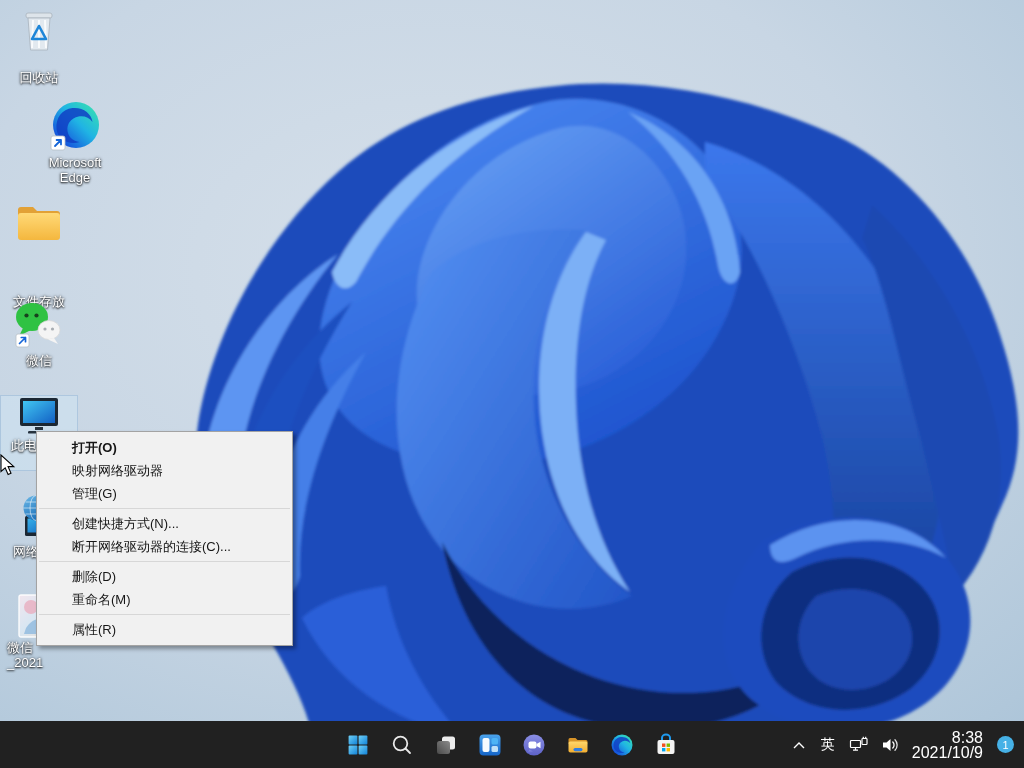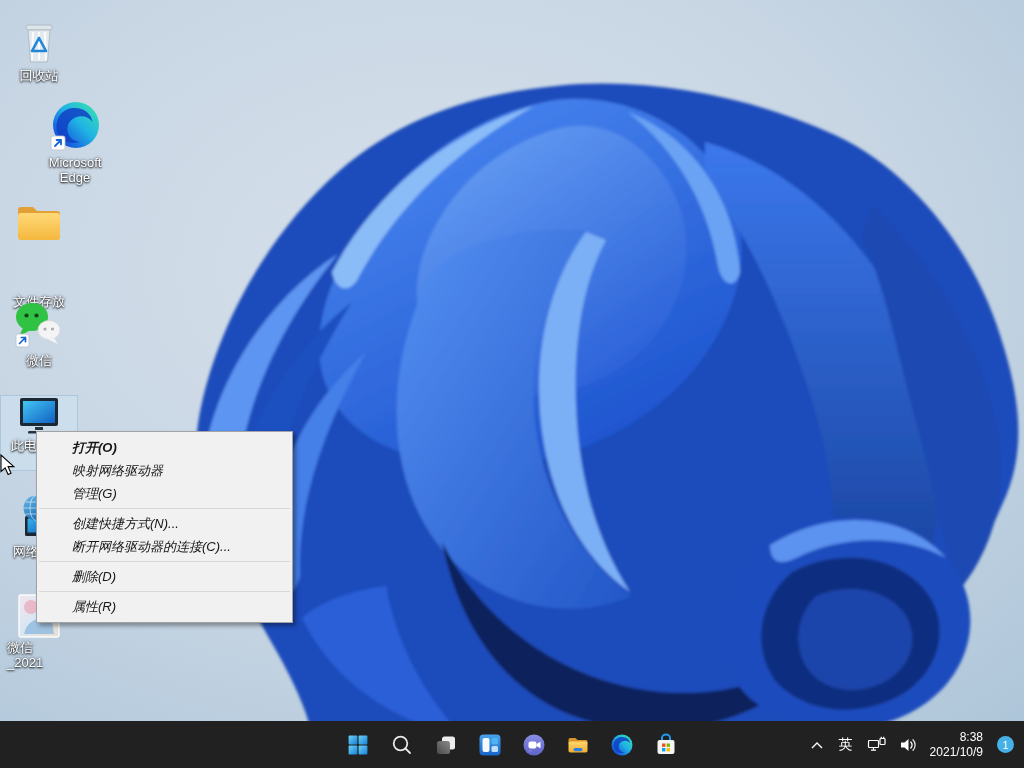--- a/index.html
+++ b/index.html
@@ -12,33 +12,33 @@
   .icon-cell { position:absolute; left:1px; width:76px; display:flex; flex-direction:column; align-items:center; z-index:5; }
   .icon-cell.selected { background:rgba(205,227,243,0.55); outline:1px solid rgba(140,180,215,0.45); }
   .icon-art { flex:0 0 auto; }
   .icon-label { width:76px; margin-top:2px; font-size:13px; line-height:15px; color:#fff; text-align:center;
     text-shadow:0 1px 2px rgba(0,0,0,0.9), 0 0 3px rgba(0,0,0,0.7); }
   .icon-label.align-left { text-align:left; }
   .icon-label.pre { white-space:pre-line; }
 
   
   .context-menu { position:absolute; left:36px; top:431px; width:257px; z-index:50;
-    background:#f1f1f1; border:1px solid #a3a3a3; box-shadow:3px 3px 4px rgba(0,0,0,0.35); padding:4px 0;font-style:italic; }
+    background:#f1f1f1; border:1px solid #a3a3a3; box-shadow:3px 3px 4px rgba(0,0,0,0.35); padding:4px 0; }
   .mi { height:23px; line-height:23px; padding-left:35px; font-size:13px; color:#161616; cursor:default; }
   .mi.bold { font-weight:bold; }
   .sep { height:1px; background:#d7d7d7; margin:3px 2px; }
 
   
   .taskbar { position:absolute; left:0; bottom:0; width:1024px; height:47px; background:#212121; z-index:100; }
   .tb-center { position:absolute; left:50%; top:0; transform:translateX(-50%); height:47px; display:flex; }
   .tb-btn { width:44px; height:47px; display:flex; align-items:center; justify-content:center; border-radius:5px; }
   .tray { position:absolute; right:6px; top:0; height:47px; display:flex; align-items:center; }
   .tray-item { display:flex; align-items:center; justify-content:center; height:40px; padding:0 6px; color:#fff; }
   .ime { font-size:14px; padding:0 8px; }
-  .clock { text-align:right; font-size:12px; line-height:15px; color:#fff; padding:0 6px; }
+  .clock { text-align:right; font-size:16px; line-height:15px; color:#fff; padding:0 6px; }
   .badge { width:17px; height:17px; margin-left:8px; margin-right:4px; border-radius:50%; background:#46b1e6;
     color:#fff; font-size:11px; display:flex; align-items:center; justify-content:center; }
 
   .cursor { position:absolute; left:0px; top:454px; z-index:200; }
 </style>
 </head>
 <body>
 
 <div class="screen">
 
@@ -79,21 +79,21 @@
       <path d="M302 618 C332 680 392 722 462 736 C422 692 396 642 386 586 C356 590 322 600 302 618 Z" fill="#2a5fd8"></path>
       <path d="M762 542 C832 502 912 512 950 562 C984 606 974 666 930 700 C882 738 802 740 752 700 C714 668 712 602 762 542 Z" fill="#1d4cbe"></path>
       <path d="M770 545 C832 506 908 514 946 558 C906 536 846 533 796 558 C776 568 770 558 770 545 Z" fill="#5b93f0"></path>
       <path d="M792 572 C842 546 900 556 928 594 C950 626 940 668 906 692 C862 720 806 714 776 682 C752 650 757 602 792 572 Z" fill="#0d2e80"></path>
       <path d="M816 596 C851 581 891 591 906 616 C919 639 911 666 886 681 C856 697 821 691 806 666 C793 643 797 616 816 596 Z" fill="#1a44ac"></path>
       <path d="M332 272 C372 196 446 132 534 106 C456 150 396 206 356 282 C346 294 335 288 332 272 Z" fill="#8abcf8"></path>
       <path d="M740 272 C735 196 690 136 628 112 C678 152 708 206 718 266 C722 286 736 290 740 272 Z" fill="#6aa3f4"></path>
     </g>
   </svg>
 
-  <div class="icon-cell" style="top:18px;">
+  <div class="icon-cell" style="top:6px;gap:14px;">
     <svg class="icon-art" width="40" height="48" viewBox="0 0 40 48">
       <rect x="7" y="7" width="26" height="5" rx="2" fill="#dde4ea" stroke="#a8b2bc" stroke-width="0.8"></rect>
       <path d="M9 12 L31 12 L28.5 44 L11.5 44 Z" fill="rgba(228,234,240,0.92)" stroke="#a8b2bc" stroke-width="0.8"></path>
       <path d="M14 14 L13 42 M20 14 L20 42 M26 14 L27 42" stroke="rgba(255,255,255,0.8)" stroke-width="2" fill="none"></path>
       <path d="M20 20 L27 33 L13 33 Z" fill="none" stroke="#1f86d8" stroke-width="2.6" stroke-linejoin="round"></path>
     </svg>
     <div class="icon-label">回收站</div>
   </div>
 
   <div class="icon-cell" style="top:99px;margin-left:36px;">
@@ -200,20 +200,21 @@
 
   <div class="context-menu">
     <div class="mi bold">打开(O)</div>
     <div class="mi">映射网络驱动器</div>
     <div class="mi">管理(G)</div>
     <div class="sep"></div>
     <div class="mi">创建快捷方式(N)...</div>
     <div class="mi">断开网络驱动器的连接(C)...</div>
     <div class="sep"></div>
     <div class="mi">删除(D)</div>
+    <div class="mi">重命名(M)</div>
     <div class="sep"></div>
     <div class="mi">属性(R)</div>
   </div>
 
   <svg class="cursor" width="20" height="24" viewBox="0 0 20 24">
     <path d="M1 1 L1 17.5 L5.2 13.8 L8.1 20.5 L11 19.2 L8.1 12.6 L13.8 12.6 Z" fill="#fff" stroke="#000" stroke-width="1.1"></path>
   </svg>
 
   <div class="taskbar">
     <div class="tb-center">

